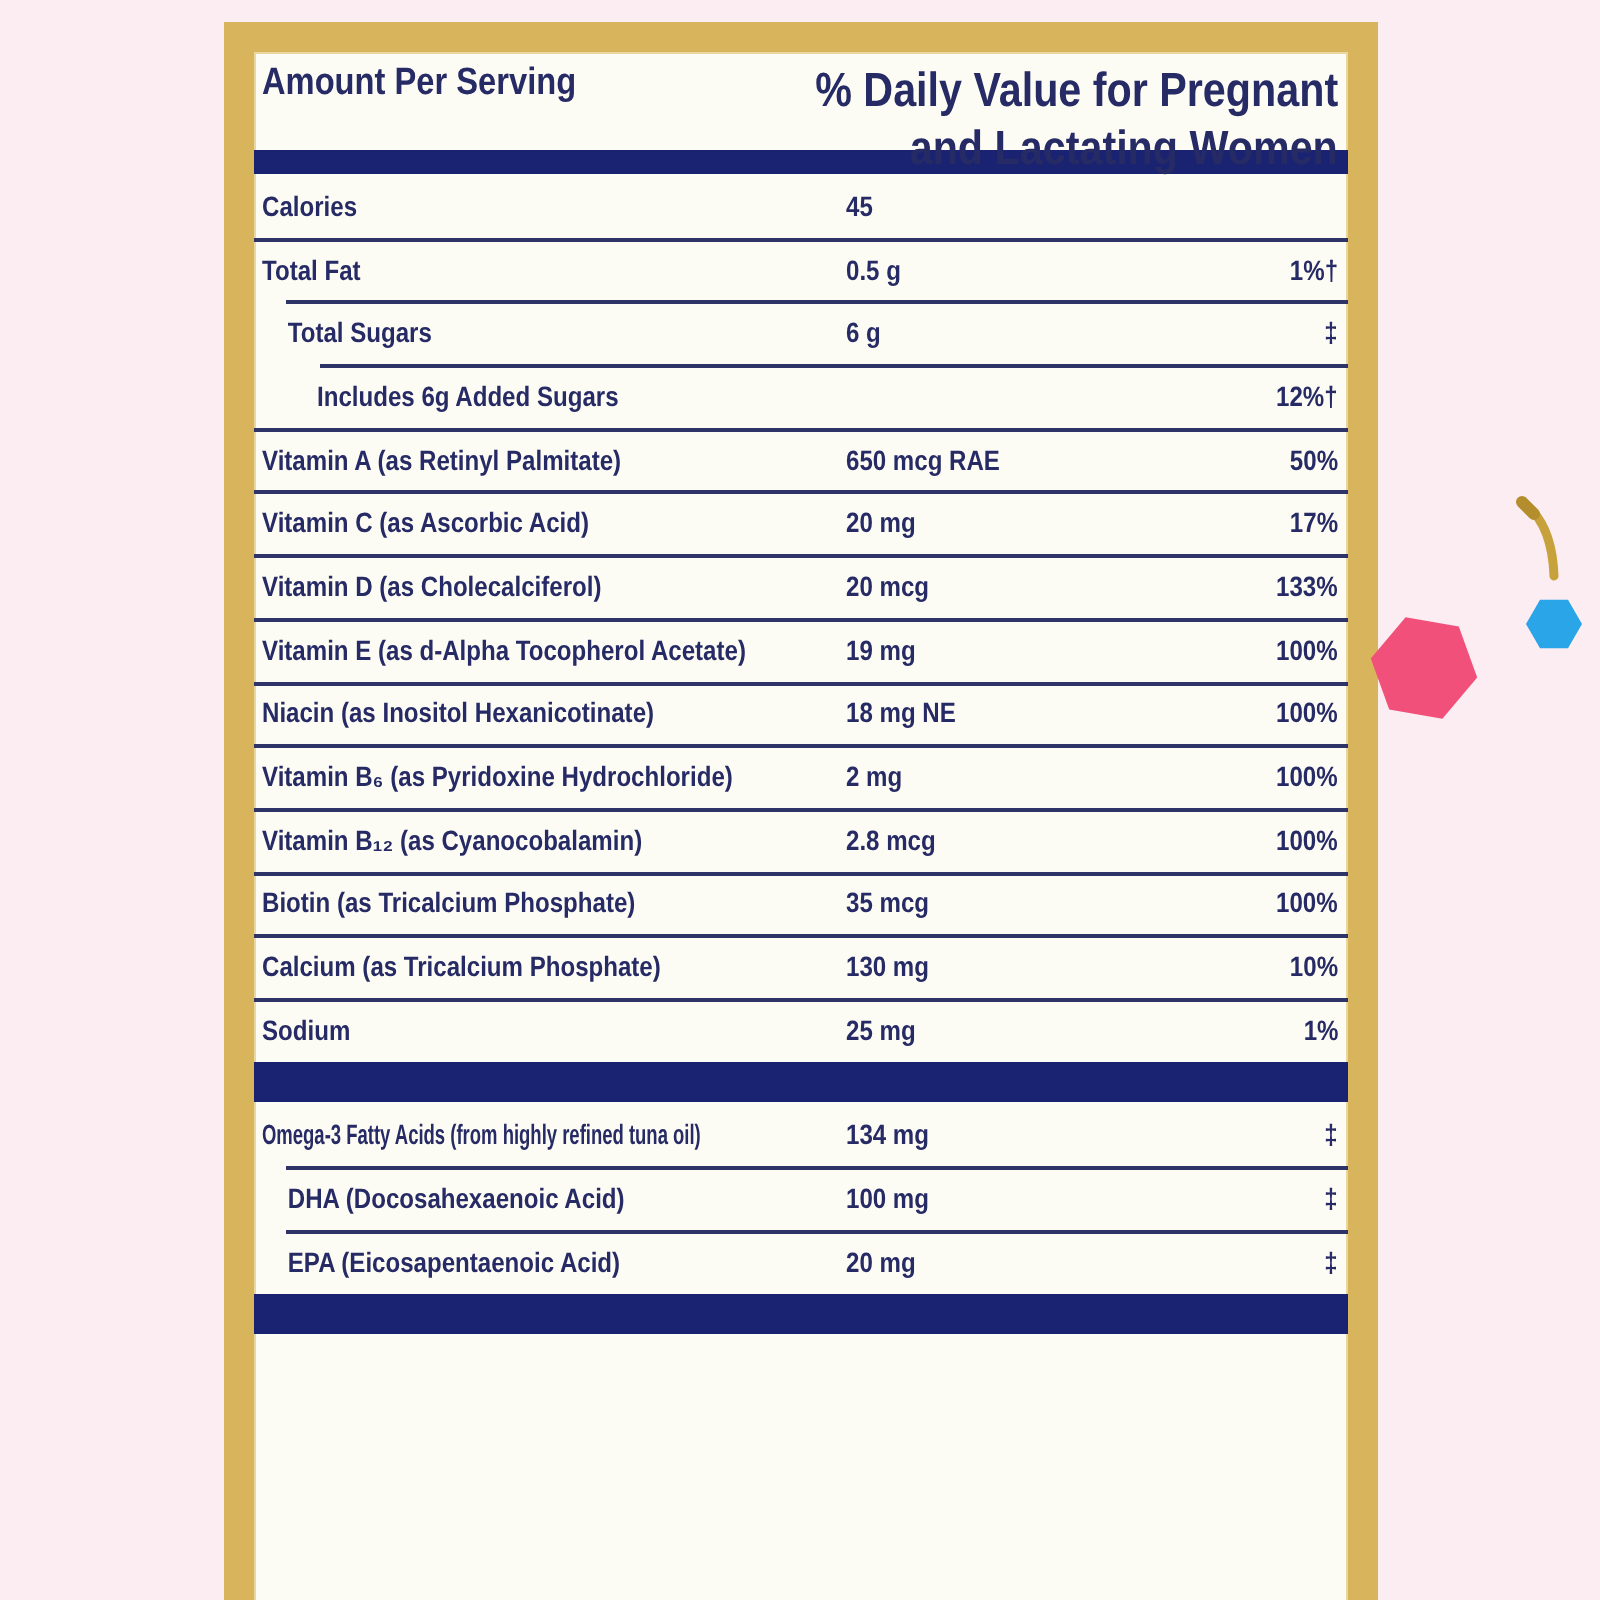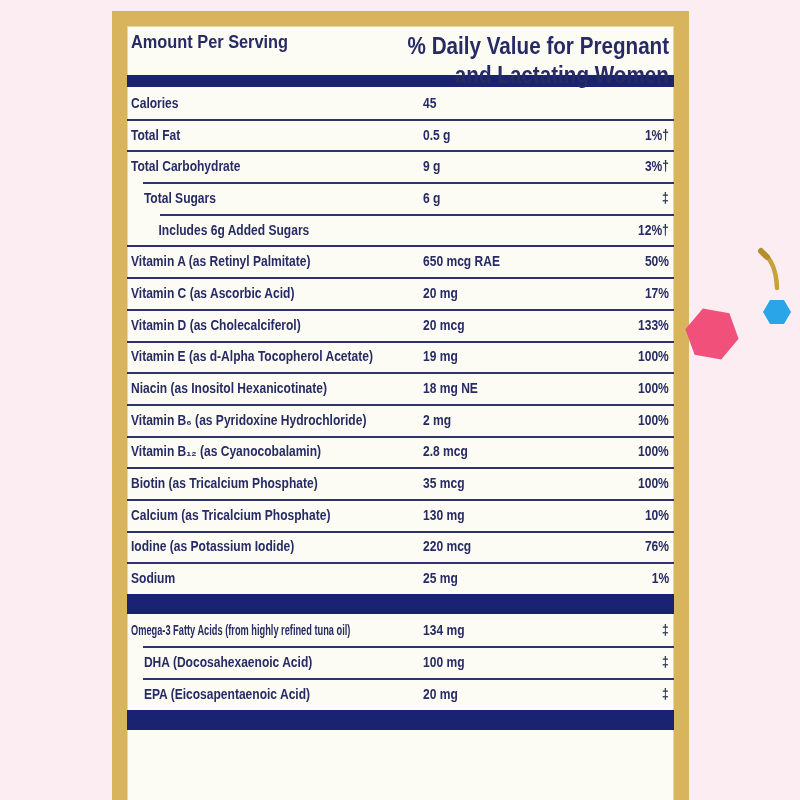--- a/index.html
+++ b/index.html
@@ -121,27 +121,20 @@
           </span>
         <span class="pct txr"></span>
       </div>
       <div class="row">
         <span class="name tx">Total Fat</span>
         <span class="amt">
             <span class="tx">0.5 g</span>
           </span>
         <span class="pct txr">1%†</span>
       </div>
-      <div class="row">
-        <span class="name tx">Total Carbohydrate</span>
-        <span class="amt">
-            <span class="tx">9 g</span>
-          </span>
-        <span class="pct txr">3%†</span>
-      </div>
       <div class="row l1">
         <span class="name tx">Total Sugars</span>
         <span class="amt">
             <span class="tx">6 g</span>
           </span>
         <span class="pct txr">‡</span>
       </div>
       <div class="row l2">
         <span class="name tx">Includes 6g Added Sugars</span>
         <span class="amt">
@@ -204,27 +197,20 @@
             <span class="tx">35 mcg</span>
           </span>
         <span class="pct txr">100%</span>
       </div>
       <div class="row">
         <span class="name tx">Calcium (as Tricalcium Phosphate)</span>
         <span class="amt">
             <span class="tx">130 mg</span>
           </span>
         <span class="pct txr">10%</span>
-      </div>
-      <div class="row">
-        <span class="name tx">Iodine (as Potassium Iodide)</span>
-        <span class="amt">
-            <span class="tx">220 mcg</span>
-          </span>
-        <span class="pct txr">76%</span>
       </div>
       <div class="row">
         <span class="name tx">Sodium</span>
         <span class="amt">
             <span class="tx">25 mg</span>
           </span>
         <span class="pct txr">1%</span>
       </div>
 
       <div class="bar bar-thick"></div>

